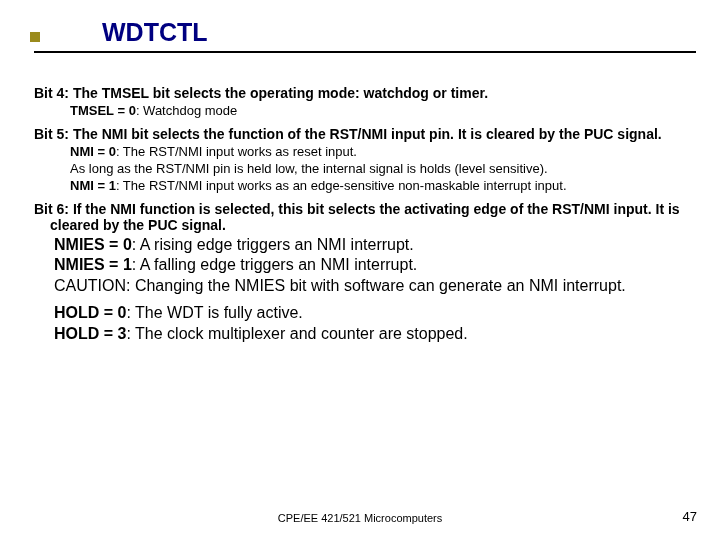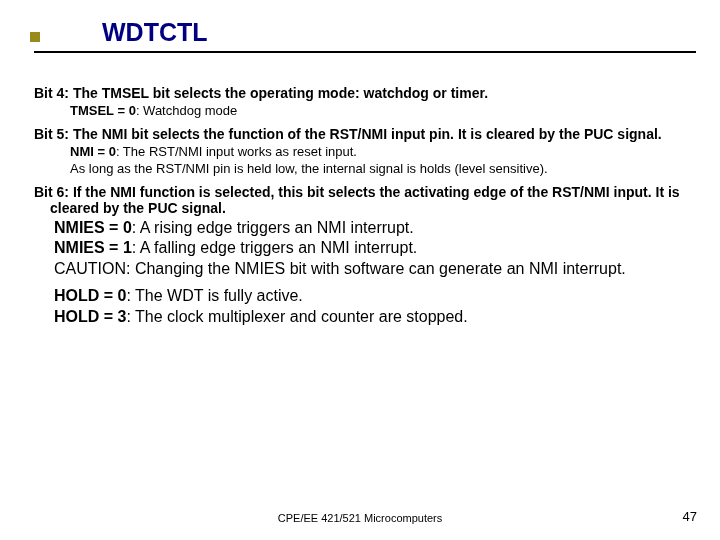--- a/index.html
+++ b/index.html
@@ -81,20 +81,21 @@
 
   <div class="section">
     <p class="bit-head">Bit 4: The TMSEL bit selects the operating mode: watchdog or timer.</p>
     <p class="sub"><span class="k">TMSEL = 0</span><span>: Watchdog mode</span></p>
   </div>
 
   <div class="section">
     <p class="bit-head">Bit 5: The NMI bit selects the function of the RST/NMI input pin. It is cleared by the PUC signal.</p>
     <p class="sub"><span class="k">NMI = 0</span><span>: The RST/NMI input works as reset input.</span></p>
     <p class="sub">As long as the RST/NMI pin is held low, the internal signal is holds (level sensitive).</p>
+    <p class="sub"><span class="k">NMI = 1</span><span>: The RST/NMI input works as an edge-sensitive non-maskable interrupt input.</span></p>
   </div>
 
   <div class="section">
     <p class="bit-head">Bit 6: If the NMI function is selected, this bit selects the activating edge of the RST/NMI input. It is cleared by the PUC signal.</p>
     <p class="sub-h"><span class="k">NMIES = 0</span><span>: A rising edge triggers an NMI interrupt.</span></p>
     <p class="sub-h"><span class="k">NMIES = 1</span><span>: A falling edge triggers an NMI interrupt.</span></p>
     <p class="sub-h">CAUTION: Changing the NMIES bit with software can generate an NMI interrupt.</p>
   </div>
 
   <div class="section">

